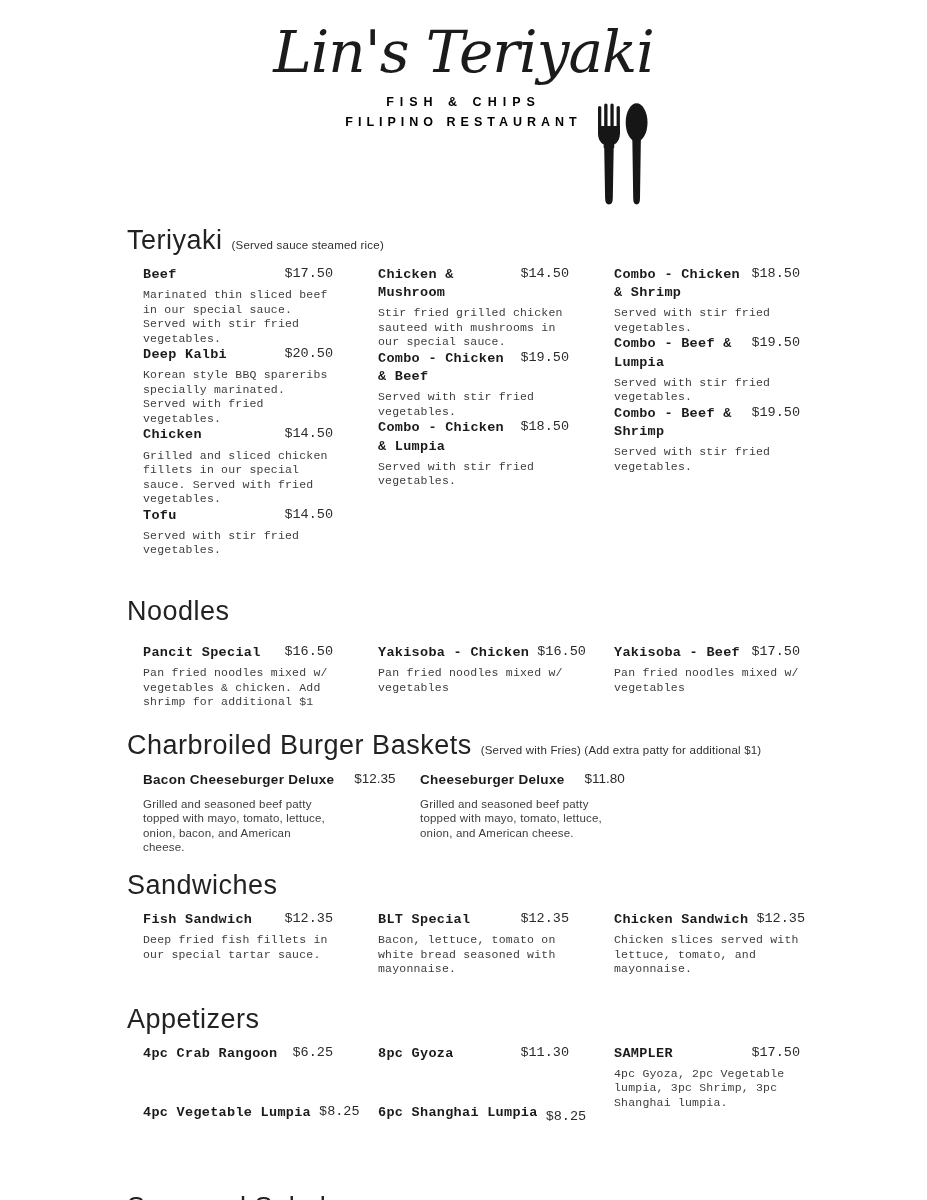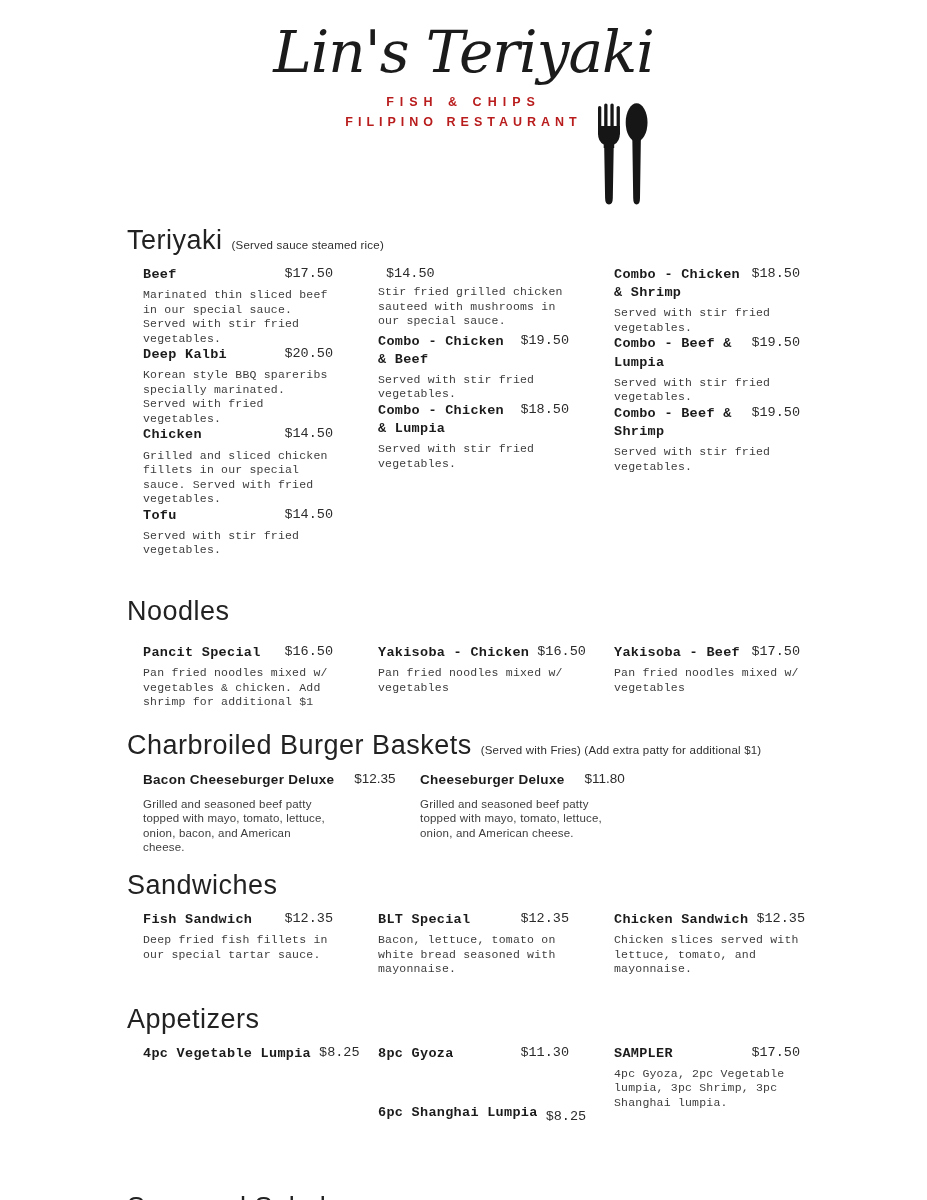--- a/index.html
+++ b/index.html
@@ -9,21 +9,21 @@
     color:#1d1d1d;
   }
   .page { position:relative; width:927px; height:1200px; background:#fff; }
 
   
   .header { position:relative; height:213px; text-align:center; padding-top:18px; box-sizing:border-box; }
   .brand {
     font-family:"DejaVu Serif", serif; font-style:italic; font-weight:400;
     font-size:58px; line-height:1.2; color:#1b1b1b; letter-spacing:-1px;
   }
-  .tagline { font-size:12.5px; font-weight:700; color:#b91c1c; }
+  .tagline { font-size:12.5px; font-weight:700; color:#000000; }
   .tag1 { margin-top:7px; letter-spacing:6px; }
   .tag2 { margin-top:6px; letter-spacing:5px; }
   .cutlery { position:absolute; left:598px; top:102px; width:50px; height:106px; }
 
   
   .section { margin-left:127px; margin-right:110px; }
   .sec-head { display:flex; align-items:baseline; gap:9px; }
   .sec-title { font-size:27px; font-weight:400; letter-spacing:0.5px; color:#222; line-height:1.15; }
   .sec-note { font-size:11.5px; color:#2e2e2e; letter-spacing:0.2px; }
 
@@ -115,20 +115,21 @@
           <div class="item-head">
             <span class="item-name">Tofu</span>
             <span class="item-price">$14.50</span>
           </div>
           <p class="item-desc">Served with stir fried vegetables.</p>
         </div>
       </div>
       <div class="col tcol">
         <div class="item">
           <div class="item-head">
+            <span class="item-name">Chicken &amp; Mushroom</span>
             <span class="item-price">$14.50</span>
           </div>
           <p class="item-desc">Stir fried grilled chicken sauteed with mushrooms in our special sauce.</p>
         </div>
         <div class="item">
           <div class="item-head">
             <span class="item-name">Combo - Chicken &amp; Beef</span>
             <span class="item-price">$19.50</span>
           </div>
           <p class="item-desc">Served with stir fried vegetables.</p>
@@ -249,20 +250,26 @@
   </section>
 
   <section class="section sec-appetizers">
     <div class="sec-head">
       <span class="sec-title">Appetizers</span>
     </div>
     <div class="grid grid3 nowrap-names">
       <div class="col acol">
         <div class="item">
           <div class="item-head">
+            <span class="item-name">4pc Crab Rangoon</span>
+            <span class="item-price">$6.25</span>
+          </div>
+        </div>
+        <div class="item">
+          <div class="item-head">
             <span class="item-name">4pc Vegetable Lumpia</span>
             <span class="item-price">$8.25</span>
           </div>
         </div>
       </div>
       <div class="col acol">
         <div class="item">
           <div class="item-head">
             <span class="item-name">8pc Gyoza</span>
             <span class="item-price">$11.30</span>

